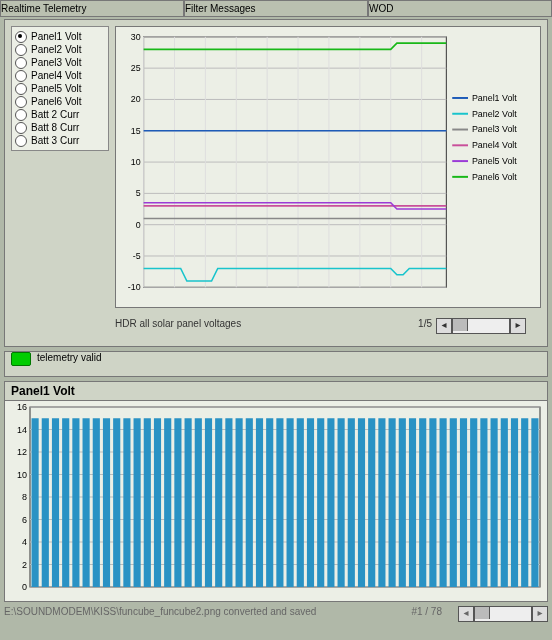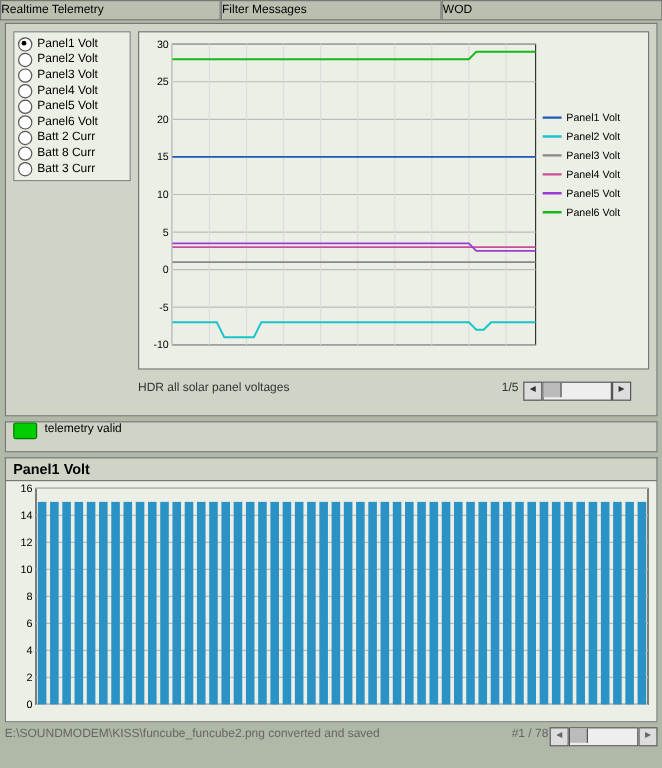--- a/index.html
+++ b/index.html
@@ -211,19 +211,19 @@
       <rect x="494.73" y="17.25" width="7.139999999999999" height="168.75" fill="#2a92c4"></rect>
       <rect x="504.92999999999995" y="17.25" width="7.139999999999999" height="168.75" fill="#2a92c4"></rect>
       <rect x="515.1299999999999" y="17.25" width="7.139999999999999" height="168.75" fill="#2a92c4"></rect>
       <rect x="525.3299999999999" y="17.25" width="7.139999999999999" height="168.75" fill="#2a92c4"></rect>
     </svg>
 </div>
 
 <div class="status">
   <span>E:\SOUNDMODEM\KISS\funcube_funcube2.png converted and saved</span>
   <span style="flex:1"></span>
-  <span style="margin:0 1px">#1 / 78</span>
+  <span style="margin:0 16px">#1 / 78</span>
   <div class="btn">◂</div>
   <div class="track">
       <div class="thumb"></div>
     </div>
   <div class="btn">▸</div>
 </div>
 
 </body></html>

